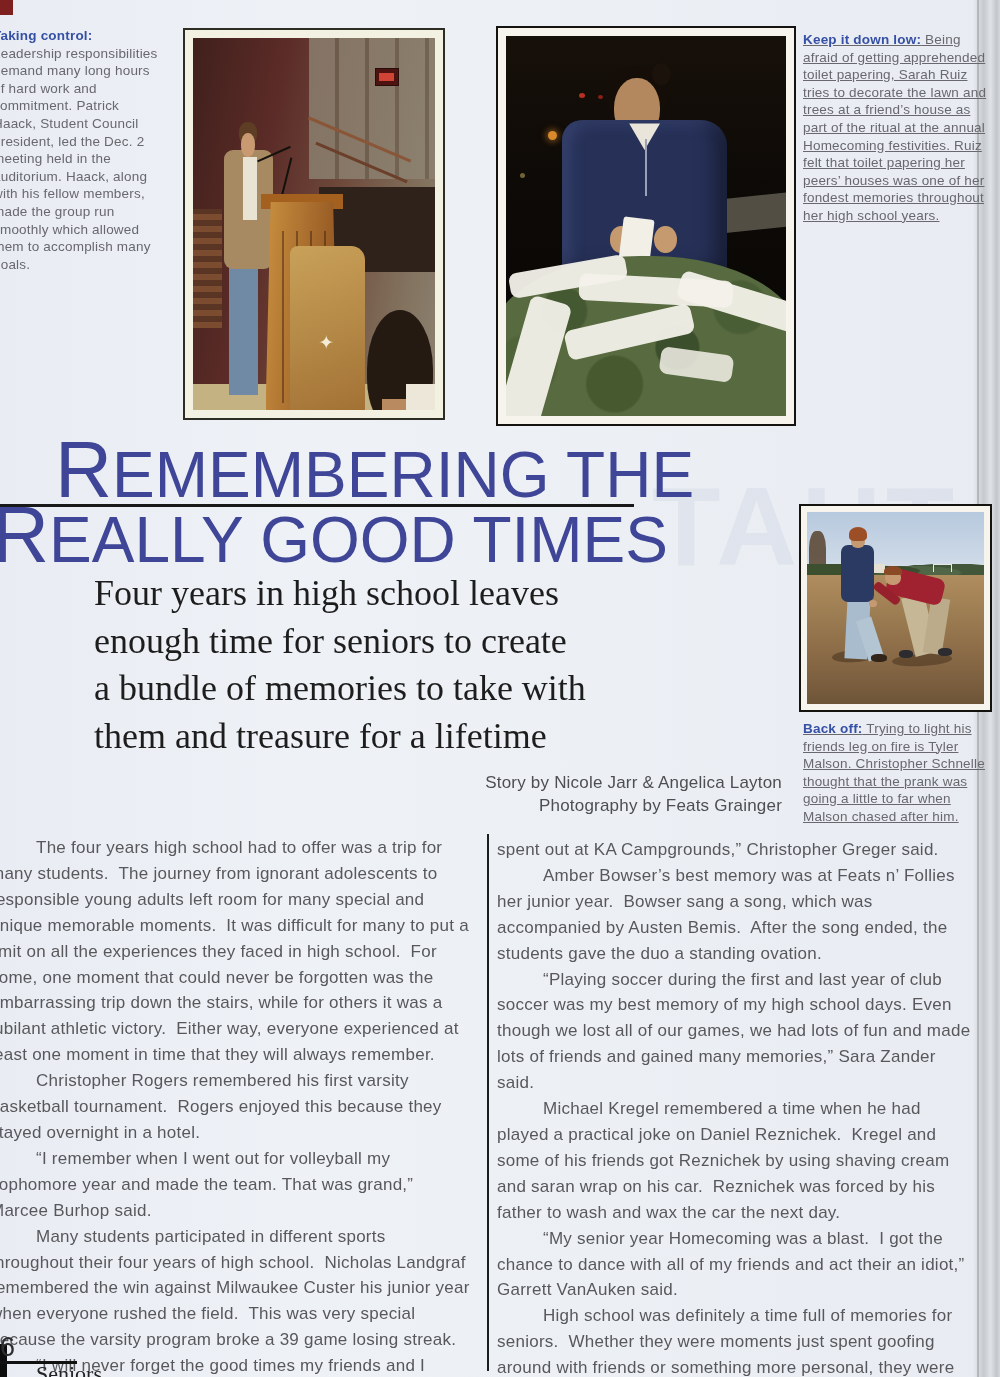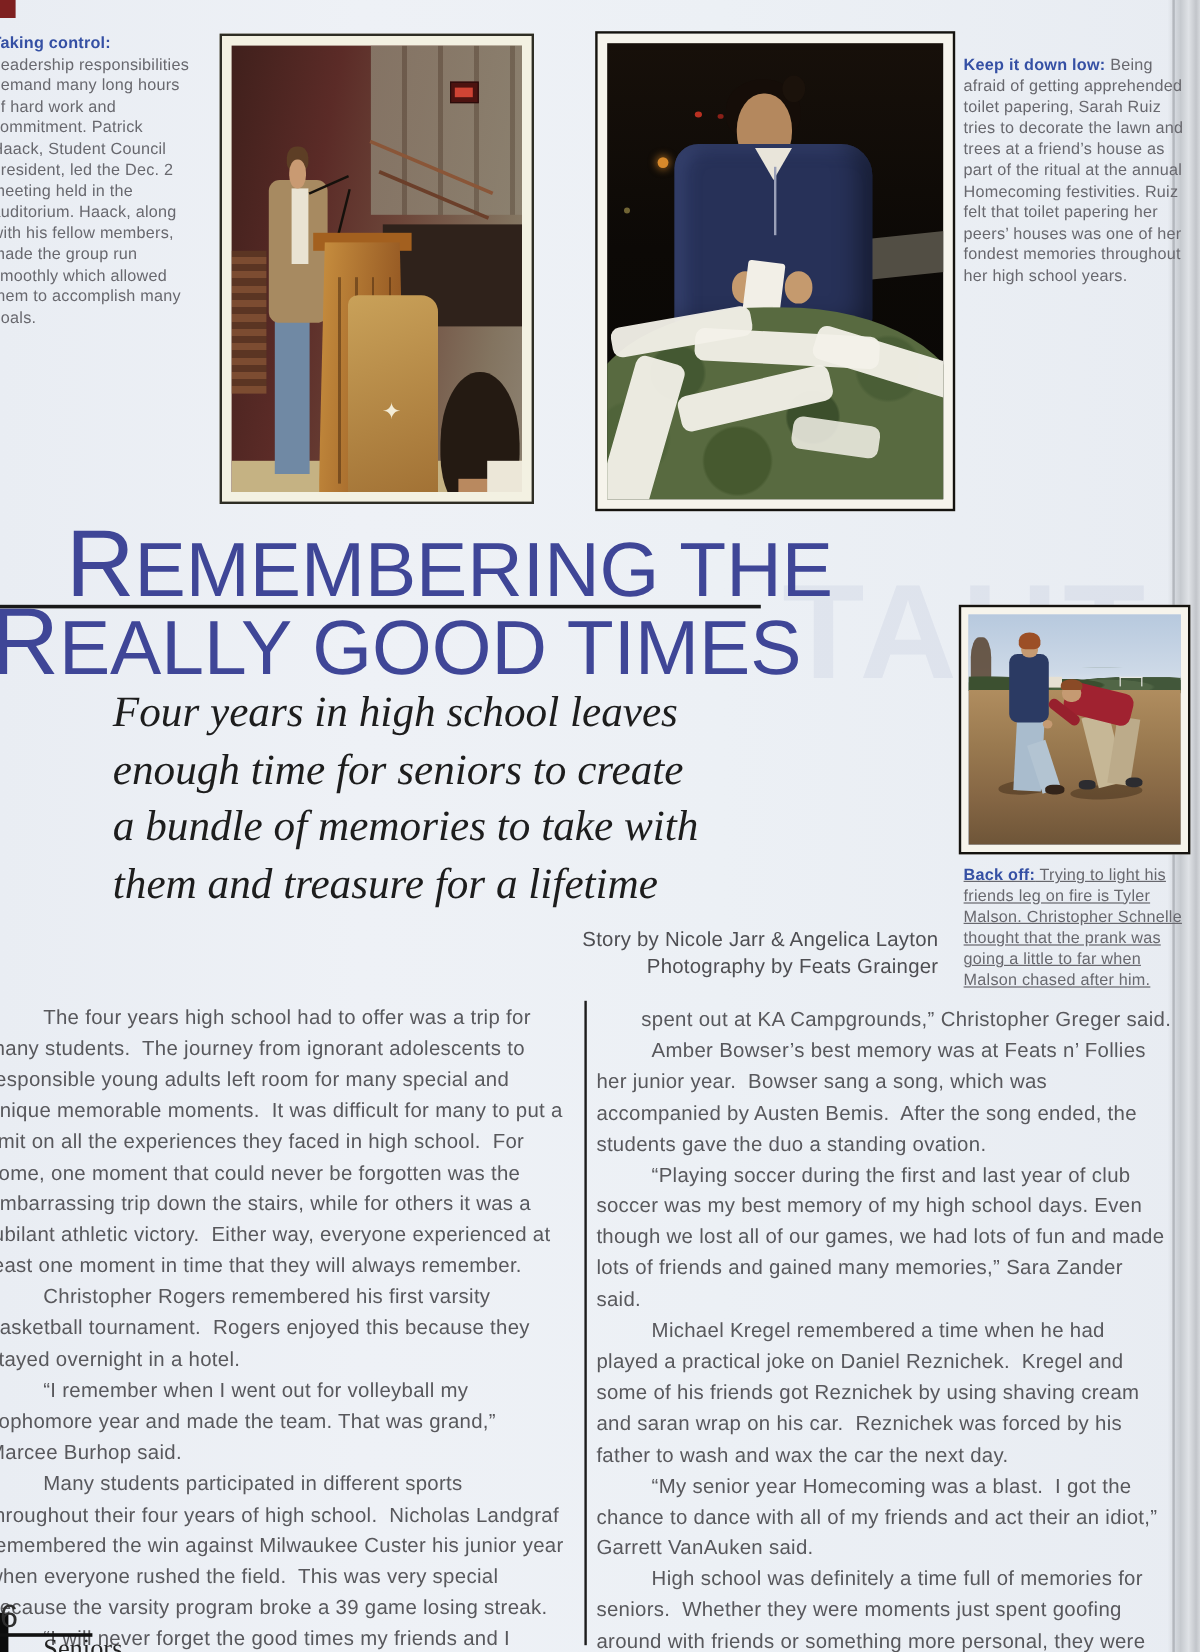--- a/index.html
+++ b/index.html
@@ -14,21 +14,21 @@
     background:linear-gradient(90deg, rgba(180,184,190,0) 0%, #c6cacf 40%, #dfe2e6 65%, #c2c5ca 88%, #d6d9dd 100%); }
   .scan-edge-line { position:absolute; right:21px; top:0; width:2px; height:100%; background:rgba(150,153,158,.55); }
   .corner-red { position:absolute; left:0; top:0; width:13px; height:15px; background:#7e2020; }
   .corner-black { position:absolute; left:0; top:1344px; width:7px; height:33px; background:#0c0c0c; }
   .ghost { position:absolute; left:648px; top:462px; font-size:112px; font-weight:bold; letter-spacing:4px;
     color:rgba(70,78,150,0.07); transform:scaleX(-1); font-family:"Liberation Sans",sans-serif; }
   
   .caption { position:absolute; font-size:13.5px; line-height:17.6px; color:#68686e; letter-spacing:.2px; }
   .caption .lead { font-weight:bold; color:#3550a4; }
   .cap-left  { left:-7px; top:27px; width:170px; }
-  .cap-right { left:803px; top:45px; width:192px; }
+  .cap-right { left:803px; top:31px; width:192px;text-decoration:underline; }
   .cap-back  { left:803px; top:720px; width:192px;text-decoration:underline; }
   
   .photo-frame { position:absolute; border:2px solid #2e2d24; background:#f3f1e2; }
   .photo-frame .photo { position:absolute; overflow:hidden; }
   #photo1 { left:183px; top:28px; width:262px; height:392px; }
   #photo1 .photo { inset:8px; background:linear-gradient(100deg,#40201c 0%,#5b2b27 30%,#6d473a 55%,#837460 85%,#8d8272 100%); }
   #photo2 { left:496px; top:26px; width:300px; height:400px; border-color:#15130f; background:#f6f4ec; }
   #photo2 .photo { inset:8px; background:linear-gradient(180deg,#17100a 0%,#0c0906 45%,#080705 100%); }
   #photo3 { left:799px; top:504px; width:193px; height:208px; border-color:#15130f; background:#f6f4ec; }
   #photo3 .photo { inset:6px; background:#b9cadf; }
@@ -129,31 +129,31 @@
   .p3-m2-shoe1 { left:52%; top:72%; width:8%; height:4%; background:#2c2c30; border-radius:40%; }
   .p3-m2-shoe2 { left:74%; top:71%; width:8%; height:4%; background:#2c2c30; border-radius:40%; }
   
   .headline { position:absolute; color:#3f4697; white-space:nowrap; font-family:"Liberation Sans",sans-serif; font-weight:400; }
   #headline1 { left:55px; top:438px; font-size:64px; letter-spacing:0px; }
   #headline2 { left:-8px; top:503px; font-size:64px; letter-spacing:0px; }
   .headline .big { font-size:79px; line-height:64px; }
   .head-rule { position:absolute; left:0; top:504px; width:634px; height:2.5px; background:#191919; }
   
   #subhead { position:absolute; left:94px; top:570px; width:640px; color:#1d1d1d;
-    font-family:"Liberation Serif","DejaVu Serif",serif; font-style:italic; }
+    font-family:"Liberation Serif","DejaVu Serif",serif; }
   .subhead-line { font-size:36px; line-height:47.5px; white-space:nowrap; }
   
   #byline { position:absolute; right:218px; top:772px; text-align:right; color:#4e4e52;
     font-size:17px; line-height:22.5px; letter-spacing:.2px; }
   
   .bodycol { position:absolute; color:#58585c; font-size:17px; line-height:25.9px; letter-spacing:.25px; }
   #col-left  { left:-10px; top:835px; width:483px; }
   #col-right { left:497px; top:837px; width:479px; }
   .body-para { margin:0; text-indent:46px; white-space:pre-wrap; }
-  .body-para.no-indent { text-indent:0;text-align:right; }
+  .body-para.no-indent { text-indent:0; }
   .col-divider { position:absolute; left:487px; top:834px; width:2px; height:537px; background:#1d1d1d; }
   
   #page-num { position:absolute; left:-15px; top:1332px; font-size:27px; color:#2e2e2e; }
   .footer-rule { position:absolute; left:0; top:1361px; width:77px; height:3px; background:#111; }
   #section-label { position:absolute; left:36px; top:1361px; font-size:22px; color:#222;
     font-family:"Liberation Serif","DejaVu Serif",serif; }
 </style>
 </head>
 <body>
 

